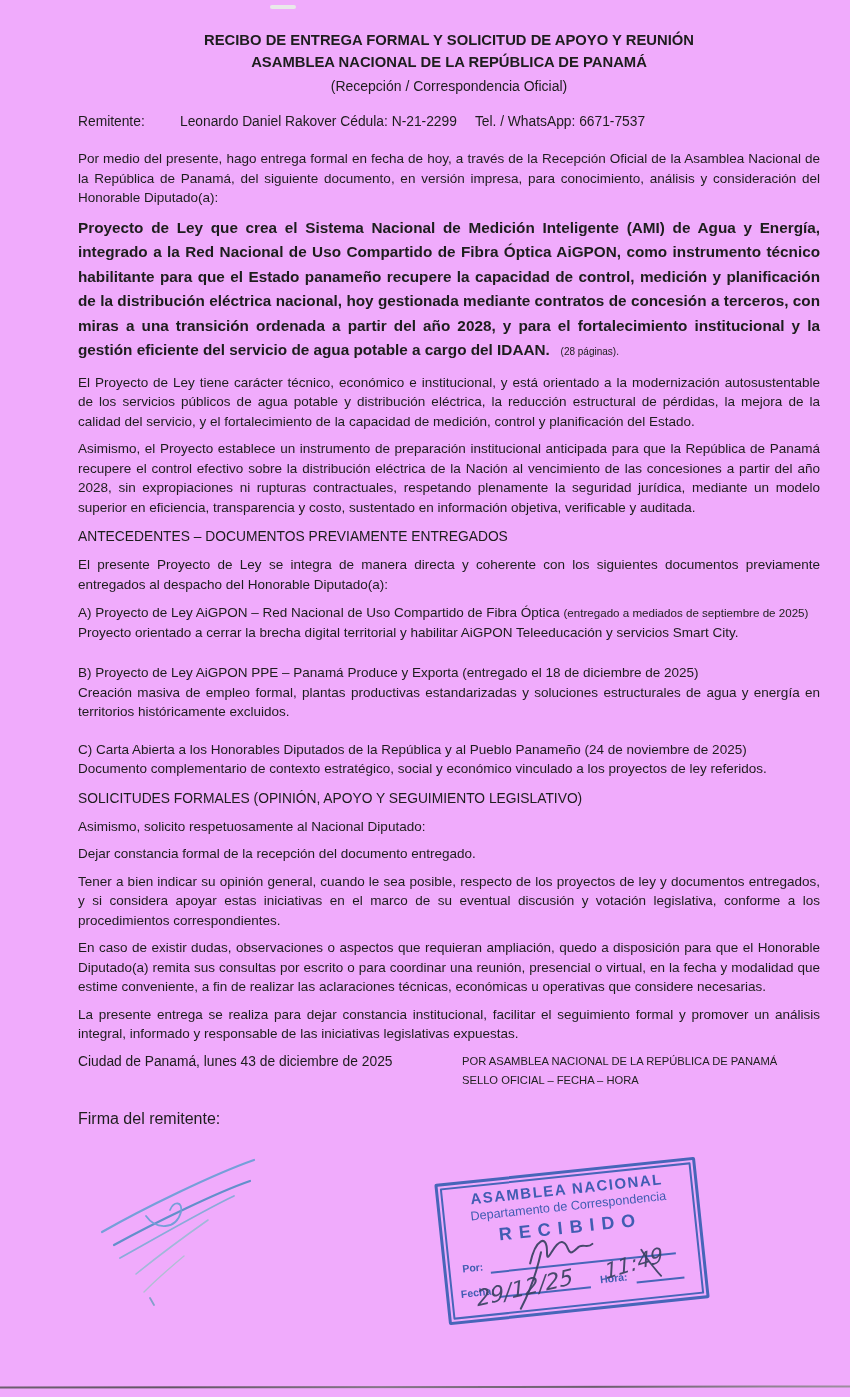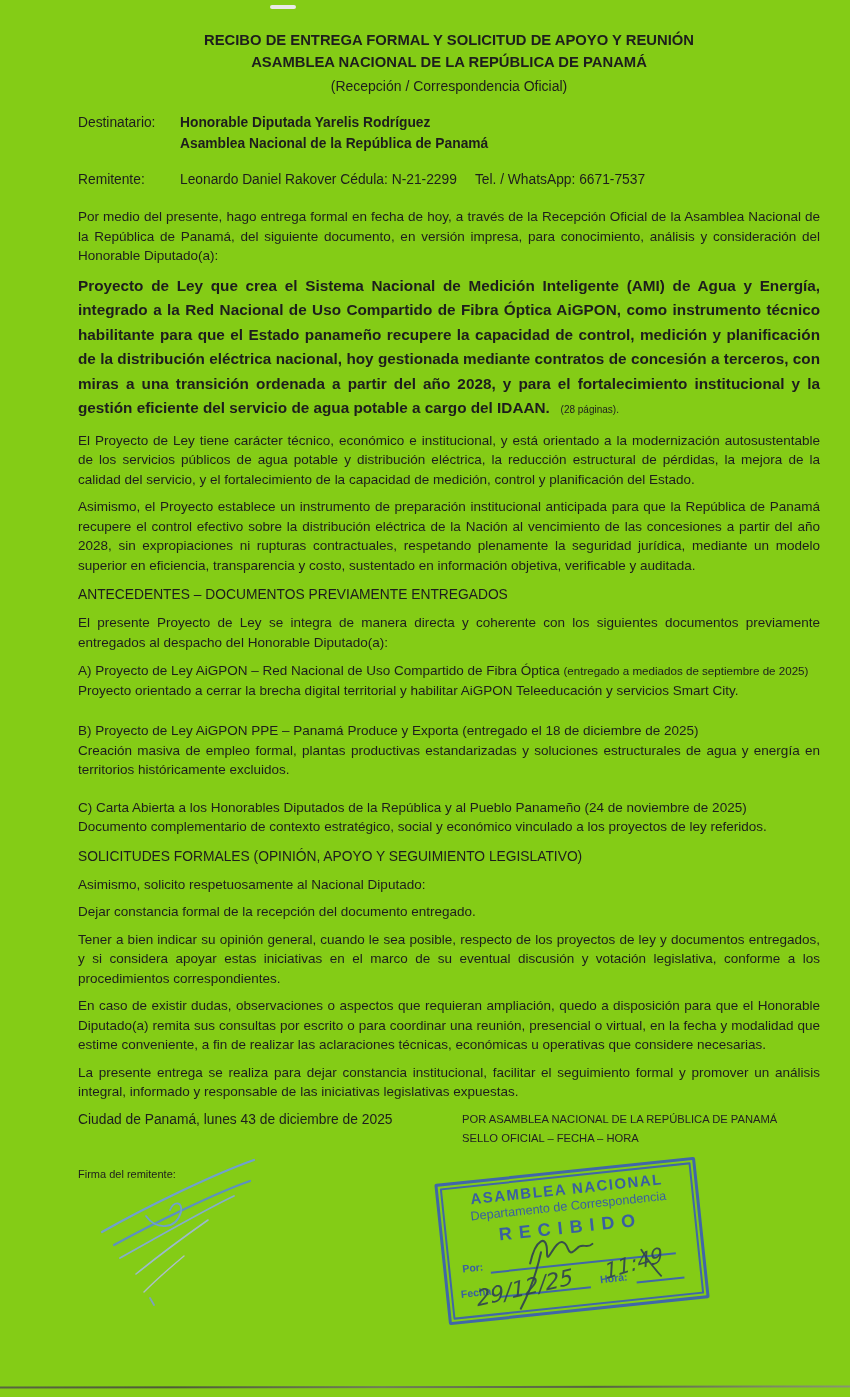--- a/index.html
+++ b/index.html
@@ -1,19 +1,19 @@
 <!DOCTYPE html>
 <html><head>
 <meta charset="utf-8">
 <style>
   html,body{margin:0;padding:0;background:#9a9a9a;}
   .page{
     position:relative;
     width:850px;height:1397px;
-    background:#84cc16;
+    background:#f0abfc;
     font-family:"Liberation Sans", sans-serif;
     color:#1d1d1d;
     overflow:hidden;
     margin:0 auto;
   }
   .content{
     position:absolute;
     left:78px; top:0; width:742px;
     padding-top:30px;
   }
@@ -44,21 +44,21 @@
   .item{ margin-top:9px; font-size:13.5px; line-height:19.5px; text-align:left;}
   .item.gapB{ margin-top:21px; }
   .item.gapC{ margin-top:18px; }
   .item .note{ font-size:11.6px; }
   .closing-row{ margin-top:8px; display:flex; align-items:flex-start; }
   .closing-row .date{ font-size:13.8px; line-height:20px; }
   .stamp-note{
     margin-left:auto; width:330px; margin-right:28px;
     text-align:left; font-size:11.2px; line-height:19px; color:#222;
   }
-  .firma{ margin-top:20px; font-size:11px; }
+  .firma{ margin-top:20px; font-size:16px; }
   .abs{ position:absolute; }
   .sig-svg{ left:86px; top:1146px; }
   .name-block{ left:78px; top:1257px; font-size:14.2px; line-height:23px; }
   
   .stamp{
     left:441px; top:1170px; width:256px; height:136px;
     transform:rotate(-6deg);
     border:3px solid #3b60b4;
     border-radius:2px;
     opacity:0.93;
@@ -95,27 +95,20 @@
 <div class="page">
   <div class="abs top-smudge"></div>
 
   <div class="content">
     <div class="hdr">
       <div class="h1">RECIBO DE ENTREGA FORMAL Y SOLICITUD DE APOYO Y REUNIÓN</div>
       <div class="h2">ASAMBLEA NACIONAL DE LA REPÚBLICA DE PANAMÁ</div>
       <div class="h3">(Recepción / Correspondencia Oficial)</div>
     </div>
 
-    <div class="addr">
-      <div class="lbl">Destinatario:</div>
-      <div class="val b">
-        <div>Honorable Diputada Yarelis Rodríguez</div>
-        <div>Asamblea Nacional de la República de Panamá</div>
-      </div>
-    </div>
 
     <div class="addr remit">
       <div class="lbl">Remitente:</div>
       <div class="val">
         <span>Leonardo Daniel Rakover Cédula: N-21-2299</span><span class="gap-contact"></span><span>Tel. / WhatsApp: 6671-7537</span>
       </div>
     </div>
 
     <p class="body intro">Por medio del presente, hago entrega formal en fecha de hoy, a través de la Recepción Oficial de la Asamblea Nacional de la República de Panamá, del siguiente documento, en versión impresa, para conocimiento, análisis y consideración del Honorable Diputado(a):</p>
 

